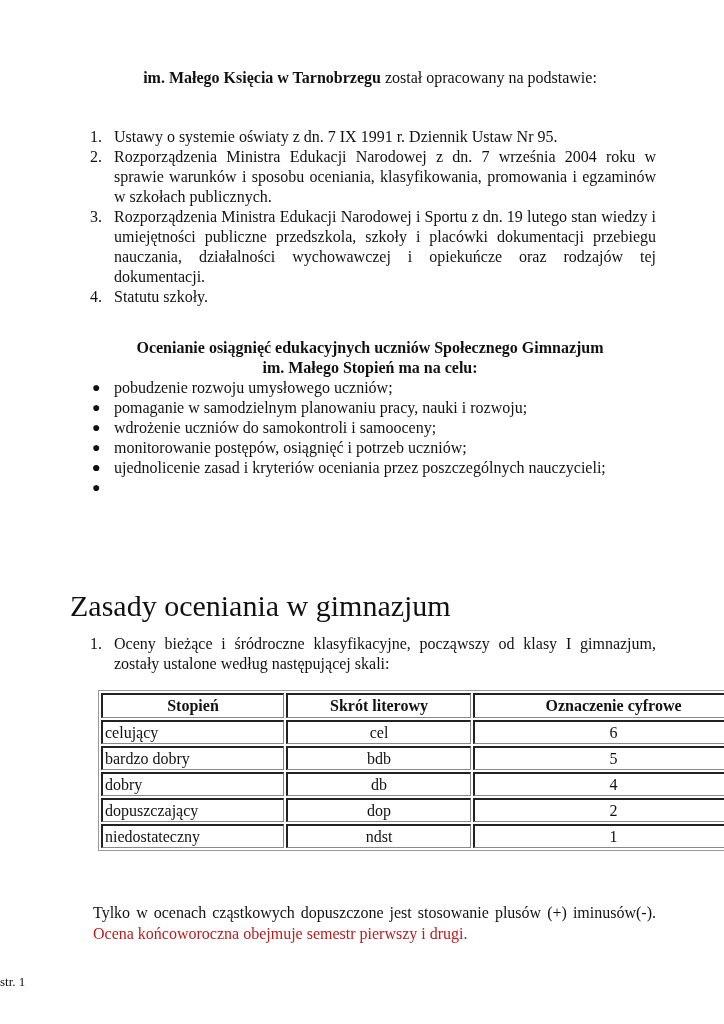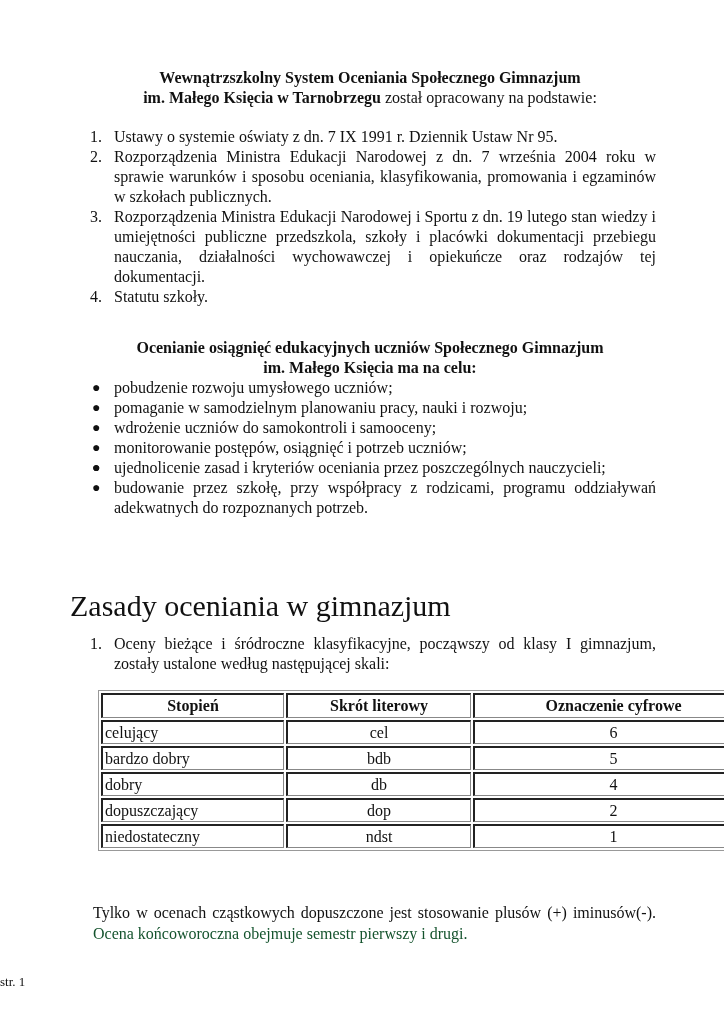--- a/index.html
+++ b/index.html
@@ -15,53 +15,52 @@
   .bullist li { position: relative; padding-left: 24px; text-align: justify; }
   .bullist li .dot { position: absolute; left: 2px; top: 0; font-size: 14px; }
   .h1 { position: absolute; left: 70px; top: 592px; font-size: 30px; line-height: 28px; }
   table.grades { position: absolute; left: 98px; top: 690px; width: 658px; border-collapse: separate;
                  border-spacing: 2px; border: 1px solid #999; background: #fff; font-size: 16px; }
   table.grades th, table.grades td { border: 1px solid #222; border-left-width: 2px; border-top-width: 2px;
                  border-right-color: #888; border-bottom-color: #888; height: 21px; padding: 0 2px; line-height: 20px; }
   table.grades th { font-weight: bold; text-align: center; height: 22px; }
   table.grades td.c { text-align: center; }
   .note { position: absolute; left: 93px; top: 902px; width: 563px; line-height: 21px; text-align: justify; }
-  .red { color: #14532d; }
+  .red { color: #b91c1c; }
   .footer { position: absolute; left: 0; width: 724px; top: 974px; font-size: 13px; }
 </style>
 </head>
 <body>
 
 <div class="page">
 
   <div class="center-block" style="top:68px;">
-    <div class="bold">Wewnątrzszkolny System Oceniania Społecznego Gimnazjum</div>
     <div><span class="bold">im. Małego Księcia w Tarnobrzegu</span><span> został opracowany na podstawie:</span></div>
   </div>
 
   <ol class="numlist" style="top:127px;">
     <li><span class="num">1.</span><span>Ustawy o systemie oświaty z dn. 7 IX 1991 r. Dziennik Ustaw Nr 95.</span></li>
     <li><span class="num">2.</span><span>Rozporządzenia Ministra Edukacji Narodowej z dn. 7 września 2004 roku w sprawie warunków i sposobu oceniania, klasyfikowania, promowania i egzaminów w szkołach publicznych.</span></li>
     <li><span class="num">3.</span><span>Rozporządzenia Ministra Edukacji Narodowej i Sportu z dn. 19 lutego stan wiedzy i umiejętności publiczne przedszkola, szkoły i placówki dokumentacji przebiegu nauczania, działalności wychowawczej i opiekuńcze oraz rodzajów tej dokumentacji.</span></li>
     <li><span class="num">4.</span><span>Statutu szkoły.</span></li>
   </ol>
 
   <div class="center-block bold" style="top:338px;">
     <div>Ocenianie osiągnięć edukacyjnych uczniów Społecznego Gimnazjum</div>
-    <div>im. Małego Księcia ma na celu:</div>
+    <div>im. Małego Stopień ma na celu:</div>
   </div>
 
   <ul class="bullist" style="top:378px;">
     <li><span class="dot">●</span><span>pobudzenie rozwoju umysłowego uczniów;</span></li>
     <li><span class="dot">●</span><span>pomaganie w samodzielnym planowaniu pracy, nauki i rozwoju;</span></li>
     <li><span class="dot">●</span><span>wdrożenie uczniów do samokontroli i samooceny;</span></li>
     <li><span class="dot">●</span><span>monitorowanie postępów, osiągnięć i potrzeb uczniów;</span></li>
     <li><span class="dot">●</span></li>
     <li><span class="dot">●</span><span>ujednolicenie zasad i kryteriów oceniania przez poszczególnych nauczycieli;</span></li>
-    <li><span class="dot">●</span><span>budowanie przez szkołę, przy współpracy z rodzicami, programu oddziaływań adekwatnych do rozpoznanych potrzeb.</span></li>
+    <li><span class="dot">●</span></li>
   </ul>
 
   <div class="h1">Zasady oceniania w gimnazjum</div>
 
   <ol class="numlist" style="top:634px;">
     <li><span class="num">1.</span><span>Oceny bieżące i śródroczne klasyfikacyjne, począwszy od klasy I gimnazjum, zostały ustalone według następującej skali:</span></li>
   </ol>
 
   <table class="grades">
     <thead>

